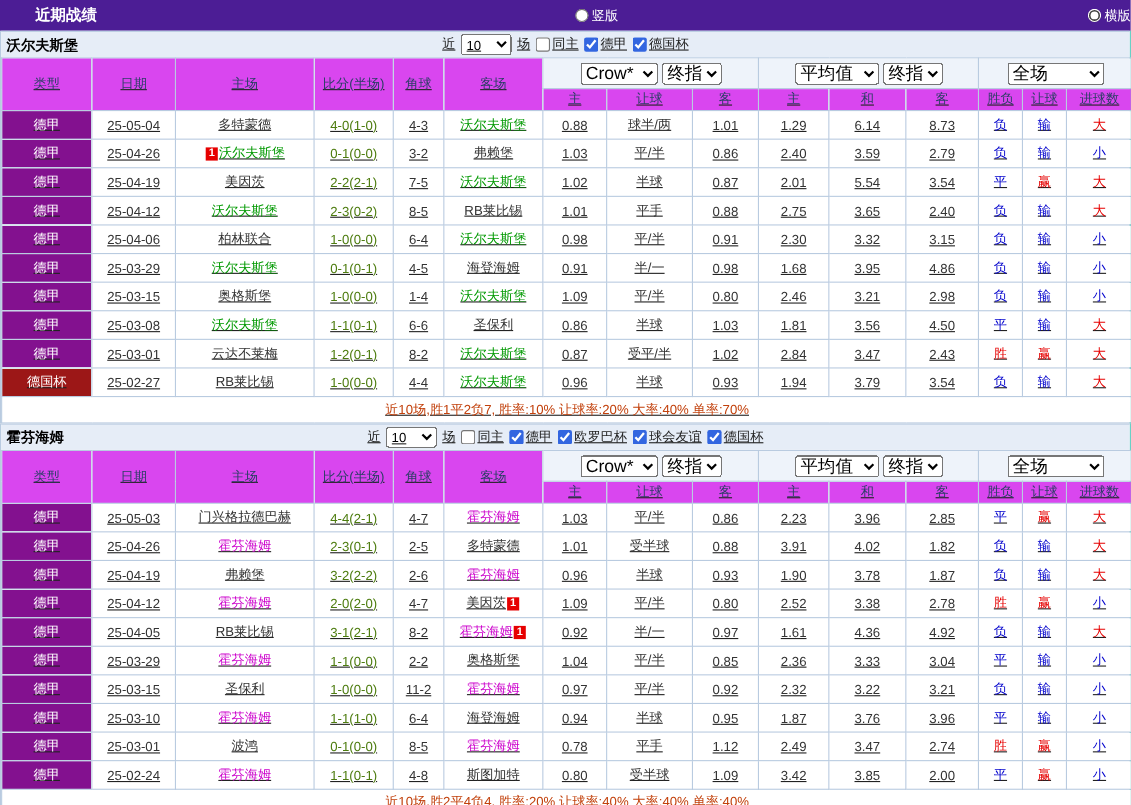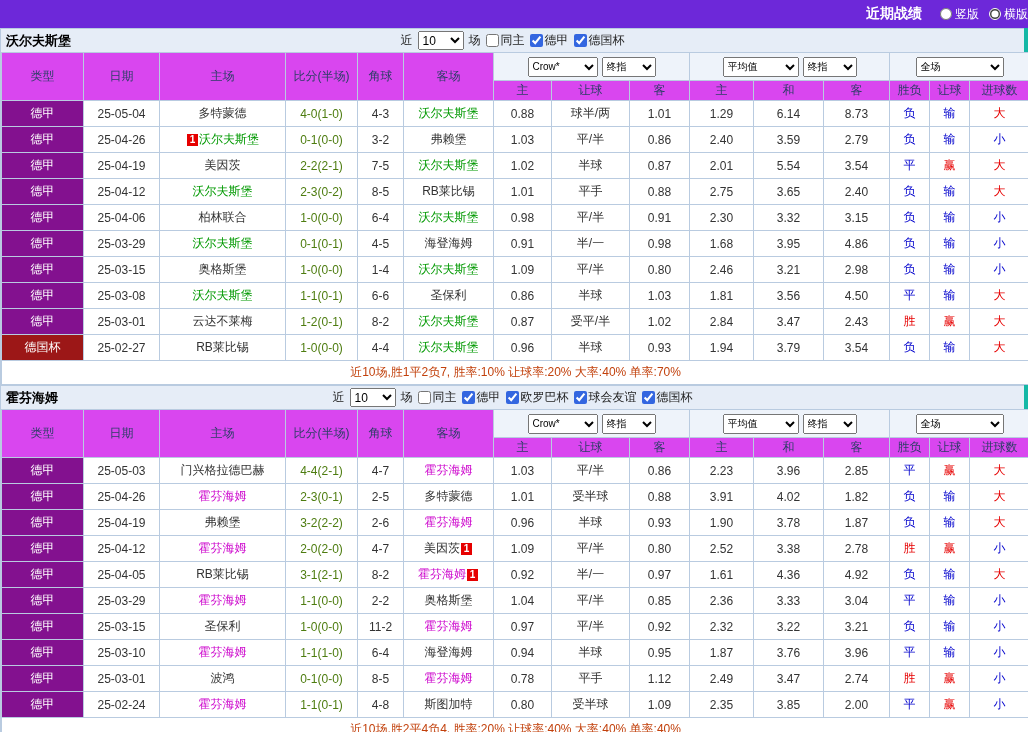--- a/index.html
+++ b/index.html
@@ -6,32 +6,33 @@
   html,body { margin:0; padding:0; }
   body {
     width:1028px;
     font-family:"Liberation Sans","DejaVu Sans",sans-serif;
     font-size:12px;
     color:#222;
     background:#fff;
   }
   .topbar {
     height:28px;
-    background:#6d28d9;
+    background:#4c1d95;
     display:flex;
     align-items:center;
-    justify-content:flex-end;
+    justify-content:space-between;
     gap:10px;
     color:#fff;
+    padding-left:32px;
   }
   .topbar .title { font-weight:bold; font-size:14px; margin-right:8px; }
   .radio { display:inline-flex; align-items:center; gap:3px; cursor:pointer; color:#fff; }
   .radio input { margin:0; width:12px; height:12px; accent-color:#ffffff; }
 
-  .section { border-left:1px solid #b9cbe0; border-right:4px solid #14b8a6; }
+  .section { border-left:1px solid #b9cbe0; border-right:1px solid #14b8a6;text-decoration:underline; }
   .strip {
     height:24px;
     background:#e6edf7;
     display:flex;
     align-items:center;
     position:relative;
     border-top:1px solid #b9cbe0;
   }
   .team { position:absolute; left:5px; font-weight:bold; font-size:13px; color:#000; }
   .filter { margin:0 auto; display:flex; align-items:center; gap:5px; }
@@ -43,21 +44,21 @@
   th, td {
     border:1px solid #b9cbe0;
     text-align:center;
     padding:0 1px;
     overflow:hidden;
     white-space:nowrap;
   }
   thead th { background:#d946ef; font-weight:normal; color:#2c3e66; }
   tr.hA th { height:28px; }
   tr.hA th.groupth { background:#eef3fa; }
-  tr.hA select { height:20px; font-size:10px; margin:0 2px; vertical-align:middle; }
+  tr.hA select { height:20px; font-size:16px; margin:0 2px; vertical-align:middle; }
   tr.hB th { height:20px; }
   tbody td { height:26px; background:#fff; color:#333; }
   td.ltype { color:#fff; }
   td.ltype.lg { background:#83118f; }
   td.ltype.cup { background:#9c1717; }
   td.score { color:#4d7c0f; }
   td.r { color:#e60000; }
   td.b { color:#0000cc; }
   .badge {
     display:inline-block;
@@ -559,21 +560,21 @@
             <tr>
               <td class="ltype lg">德甲</td>
               <td>25-02-24</td>
               <td><span style="color:#cc00cc">霍芬海姆</span></td>
               <td class="score">1-1(0-1)</td>
               <td>4-8</td>
               <td><span>斯图加特</span></td>
               <td>0.80</td>
               <td>受半球</td>
               <td>1.09</td>
-              <td>2.35</td>
+              <td>3.42</td>
               <td>3.85</td>
               <td>2.00</td>
               <td class="b">平</td>
               <td class="r">赢</td>
               <td class="b">小</td>
             </tr>
           </tbody>
           <tfoot>
             <tr class="summary">
               <td colspan="15">近10场,胜2平4负4, 胜率:20% 让球率:40% 大率:40% 单率:40%</td>

